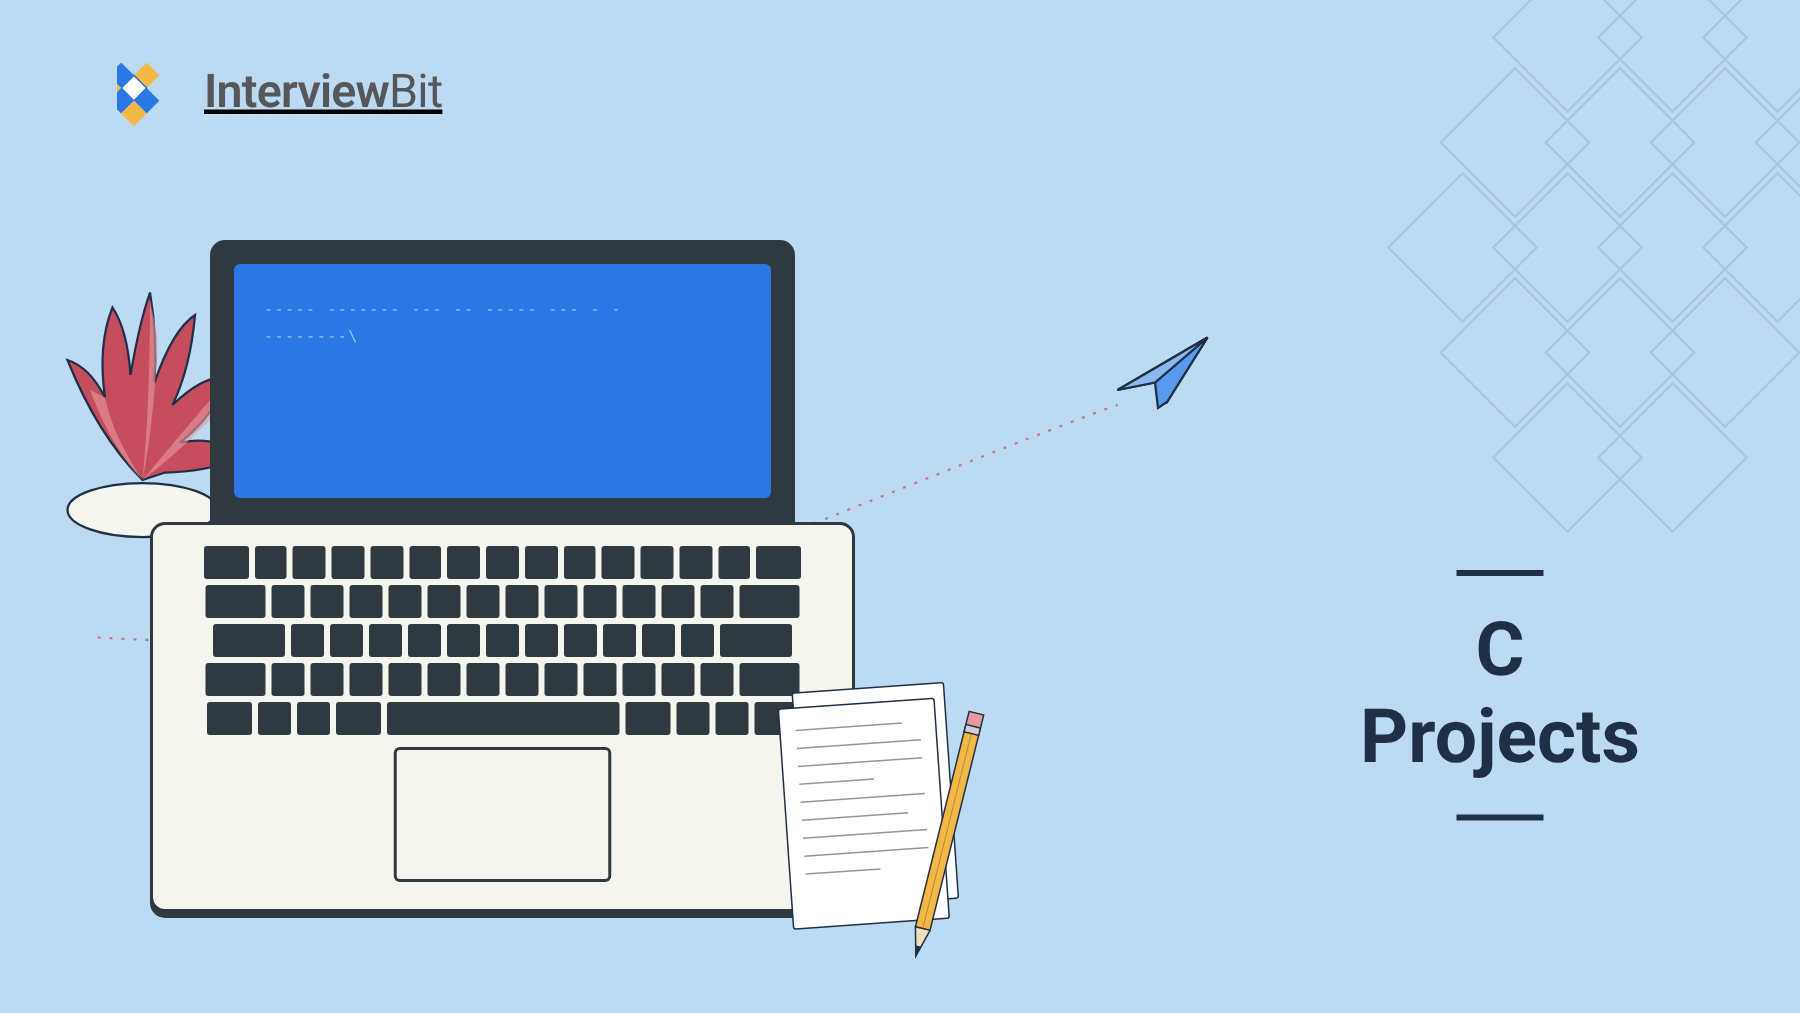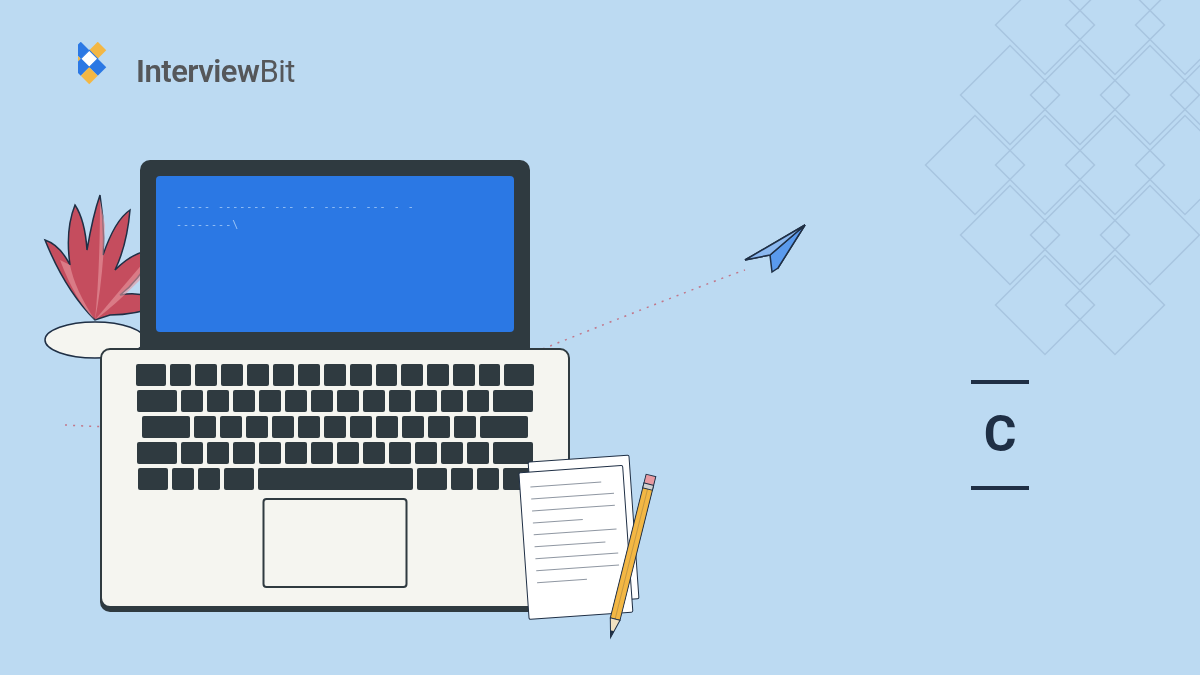--- a/index.html
+++ b/index.html
@@ -11,22 +11,23 @@
     overflow: hidden;
     font-family: -apple-system, BlinkMacSystemFont, "Segoe UI", Roboto, sans-serif;
   }
 
   
   .logo {
     position: absolute;
     top: 42px;
     left: 78px;
     display: flex;
-    align-items: flex-end;
+    align-items: flex-start;
     gap: 10px;
+    text-decoration: underline;
   }
   .logo-mark {
     width: 48px;
     height: 48px;
   }
   .logo-text {
     font-size: 31px;
     font-weight: 600;
     color: #55575a;
     letter-spacing: -0.5px;
@@ -386,15 +387,16 @@
 <svg class="paper-plane" viewBox="0 0 70 55">
   <path d="M 5 40 L 65 5 L 38 48 L 30 35 Z" fill="#2b78e4" stroke="#1f2f45" stroke-width="1.5"></path>
   <path d="M 30 35 L 65 5 L 38 48 L 32 52 Z" fill="#5a9aed" stroke="#1f2f45" stroke-width="1.5"></path>
   <path d="M 5 40 L 65 5 L 30 35 Z" fill="#8bb8f0" stroke="#1f2f45" stroke-width="1.5"></path>
 </svg>
 
 <div class="title-block">
   <div class="title-bar"></div>
   <div class="title-text">
     <div>C</div>
+    <div>Projects</div>
   </div>
   <div class="title-bar"></div>
 </div>
 
 </body></html>

